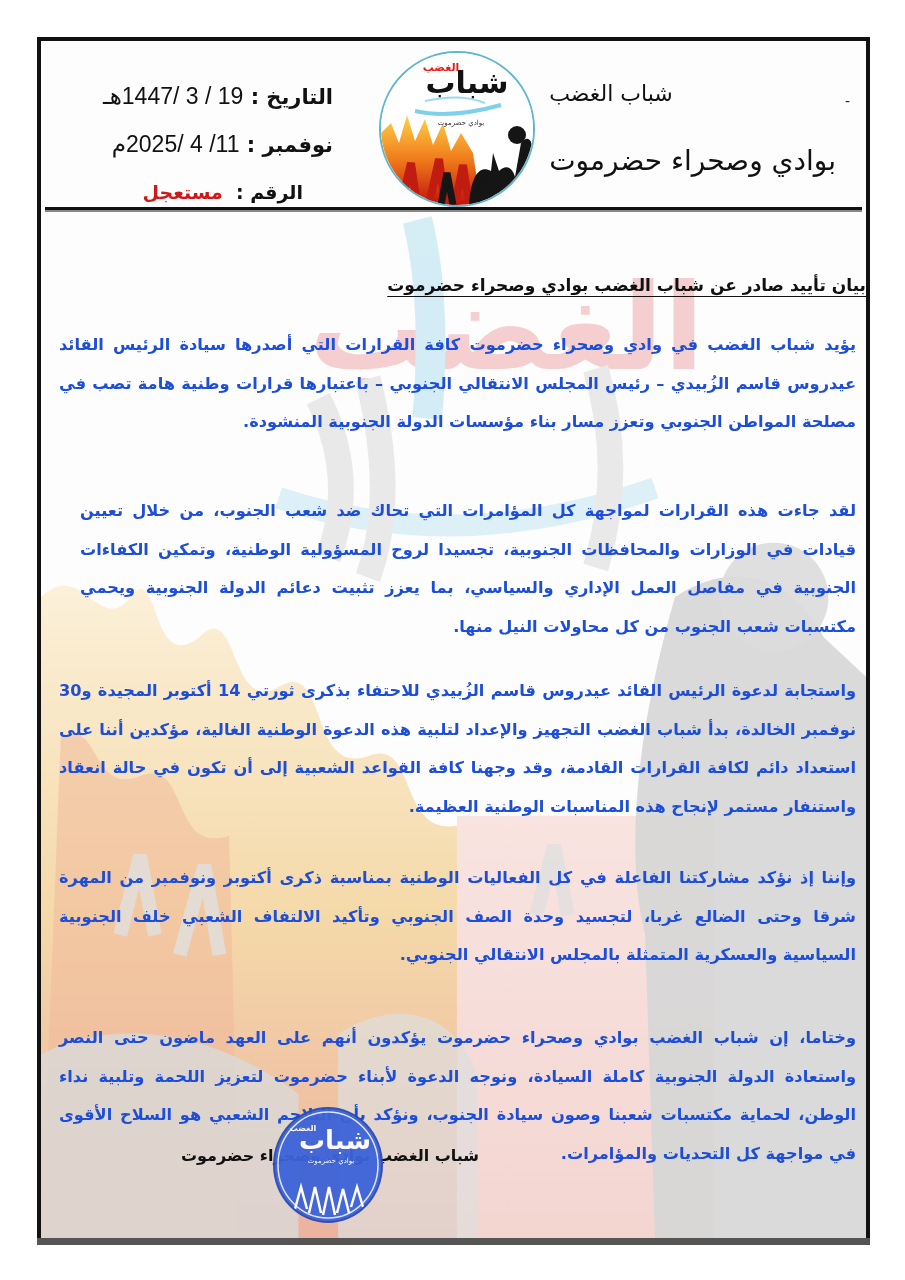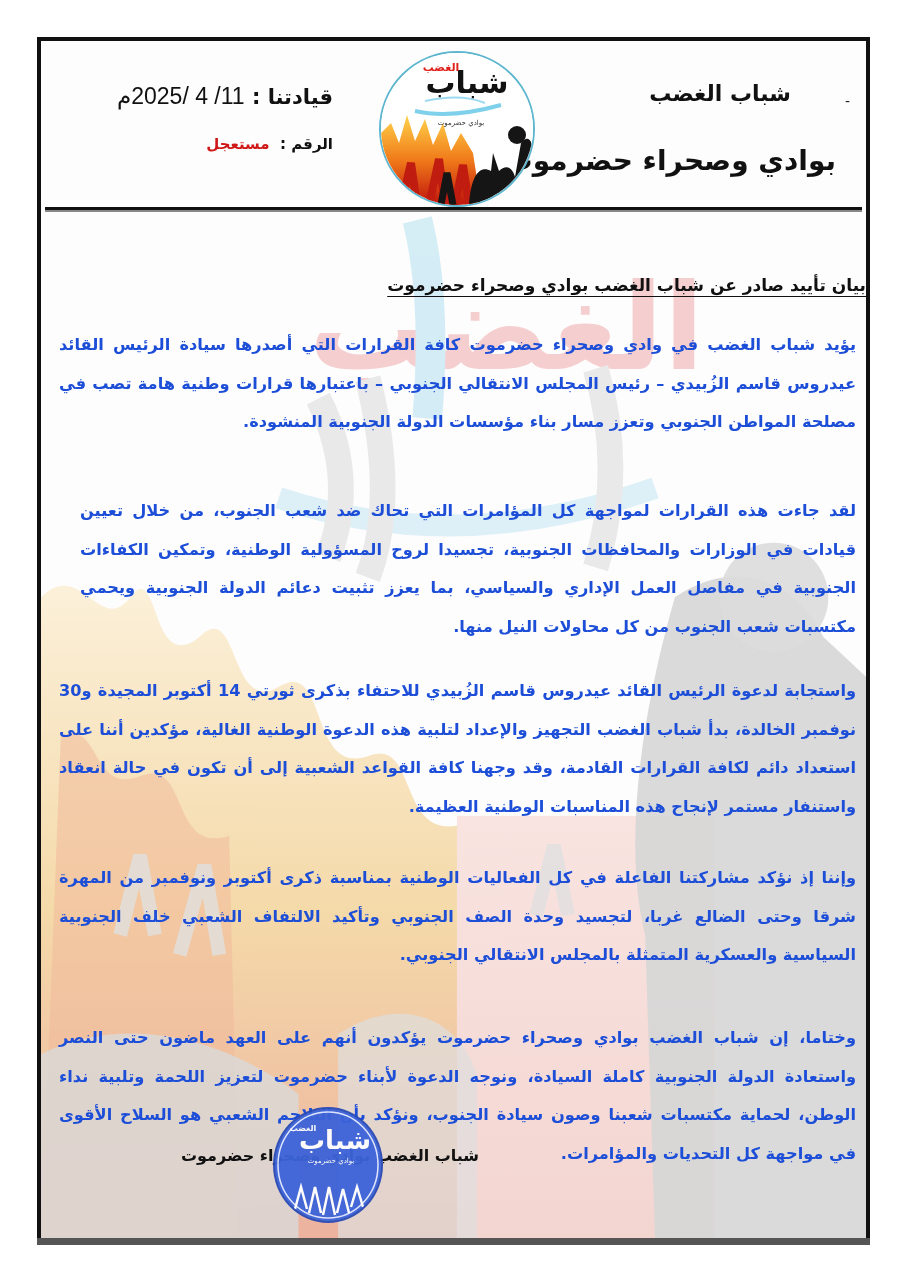--- a/index.html
+++ b/index.html
@@ -19,33 +19,33 @@
   
   .bg-scene { position:absolute; left:0; top:0; width:100%; height:100%; }
   .header {
     position:absolute; left:0; top:0; width:100%; height:168px; background:#fdfdfd; z-index:2;
   }
   .header-divider {
     position:absolute; left:4px; right:4px; top:166px; height:3px; background:#111; z-index:3;
     box-shadow:0 2px 0 #888;
   }
   .org-block {
-    position:absolute; right:30px; top:40px; text-align:right; direction:rtl;
-    font-family:"DejaVu Sans",sans-serif; font-weight:bold; color:#111;
+    position:absolute; right:30px; top:40px; text-align:left; direction:rtl;
+    font-family:"DejaVu Sans",sans-serif; font-weight:normal; color:#111;
   }
   .org-dash { position:absolute; right:16px; top:52px; font-size:14px; color:#222; }
   .org-name { font-size:22px; margin-right:45px; }
   .org-region { font-size:28px; margin-top:38px; }
   .meta-block {
     position:absolute; left:42px; top:32px; direction:rtl; text-align:right; width:250px;
     font-weight:bold; color:#111; font-family:"DejaVu Sans",sans-serif;
   }
   .meta-line { font-size:21px; line-height:47px; white-space:nowrap; }
   .meta-line .val { font-family:"Liberation Sans",sans-serif; font-weight:normal; font-size:23px; }
-  .meta-line.ref { font-size:15px; }
+  .meta-line.ref { font-size:19px; margin-right:30px; }
   .meta-line .urgent { color:#d01818; }
   .logo-top {
     position:absolute; left:338px; top:10px; width:152px; height:152px; border-radius:50%;
     border:2px solid #5fb6cf; background:#fff; overflow:hidden; z-index:4;
   }
   .content {
     position:absolute; left:0; top:170px; width:100%; z-index:2; direction:rtl;
   }
   .title {
     position:absolute; top:64px; left:0; width:100%; text-align:right;
@@ -134,21 +134,25 @@
         <path d="M34 58 Q 70 66 120 52" stroke="#7fd0ea" stroke-width="4" fill="none"></path>
         <path d="M44 48 Q 80 40 104 50" stroke="#9ddaf0" stroke-width="2" fill="none"></path>
         <text x="86" y="40" font-size="30" font-weight="bold" fill="#111" text-anchor="middle" font-family="DejaVu Sans, sans-serif">شباب</text>
         <text x="60" y="18" font-size="11" font-weight="bold" fill="#e0201a" text-anchor="middle" font-family="DejaVu Sans, sans-serif">الغضب</text>
         <text x="80" y="72" font-size="7" fill="#333" text-anchor="middle" font-family="DejaVu Sans, sans-serif">بوادي حضرموت</text>
       </svg>
     </div>
 
     <div class="meta-block">
       <div class="meta-line">
-        <span>قيادتنا :</span>
+        <span>التاريخ :</span>
+        <span class="val">19 / 3 /1447هـ</span>
+      </div>
+      <div class="meta-line">
+        <span>نوفمبر :</span>
         <span class="val">11/ 4 /2025م</span>
       </div>
       <div class="meta-line ref">
         <span>الرقم :</span>
         &nbsp;<span class="urgent">مستعجل</span>
       </div>
     </div>
   </div>
   <div class="header-divider"></div>
 

